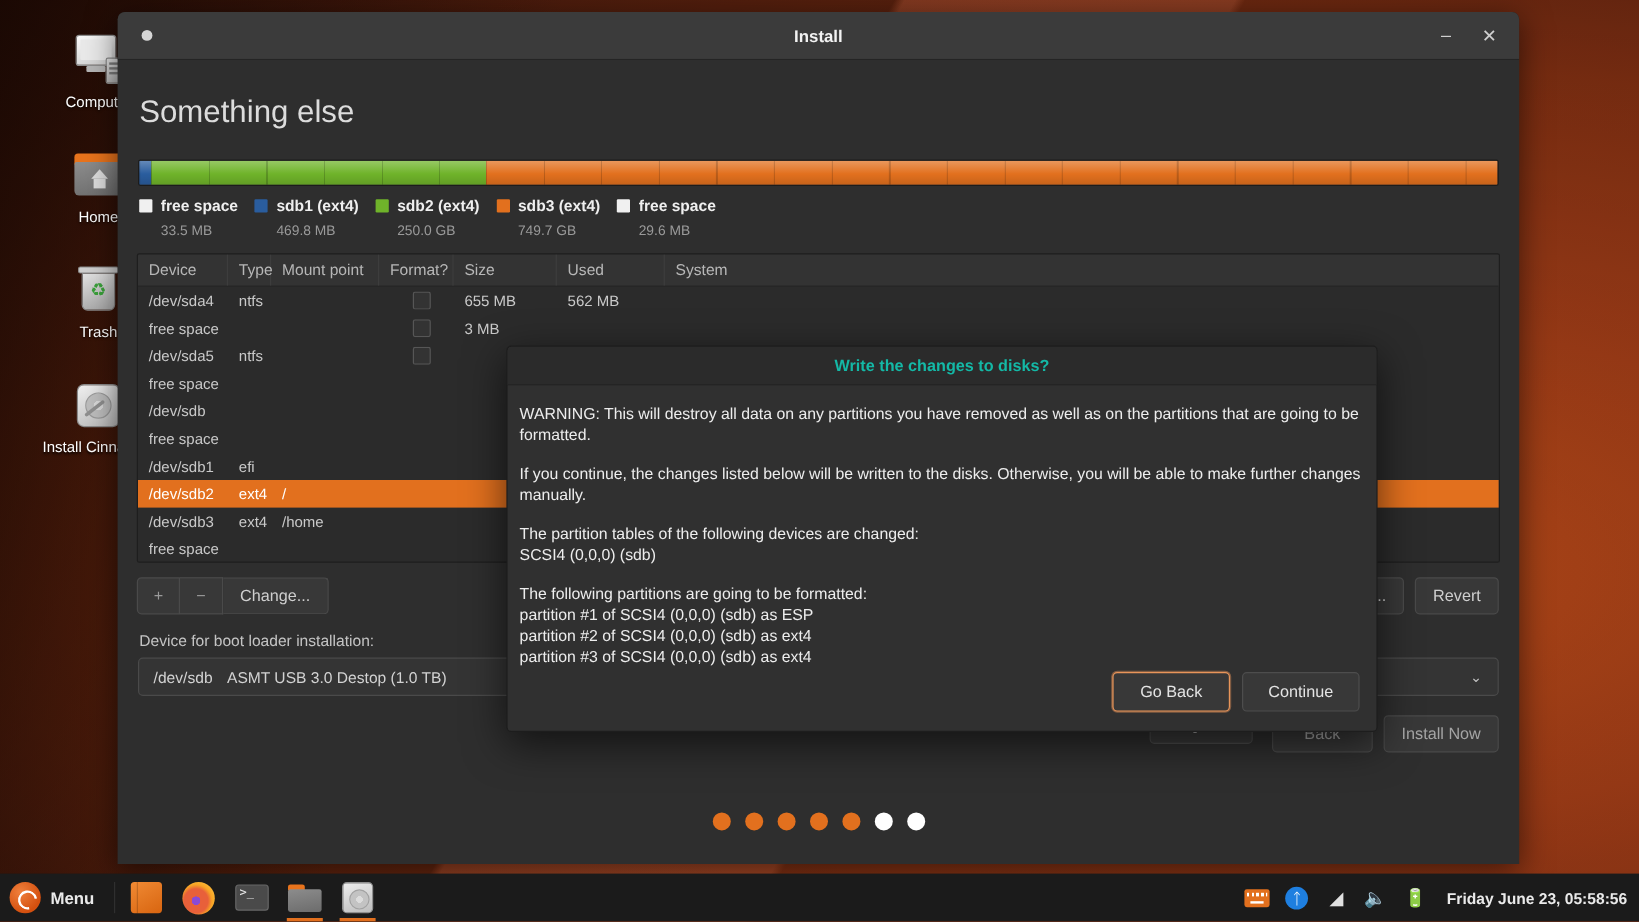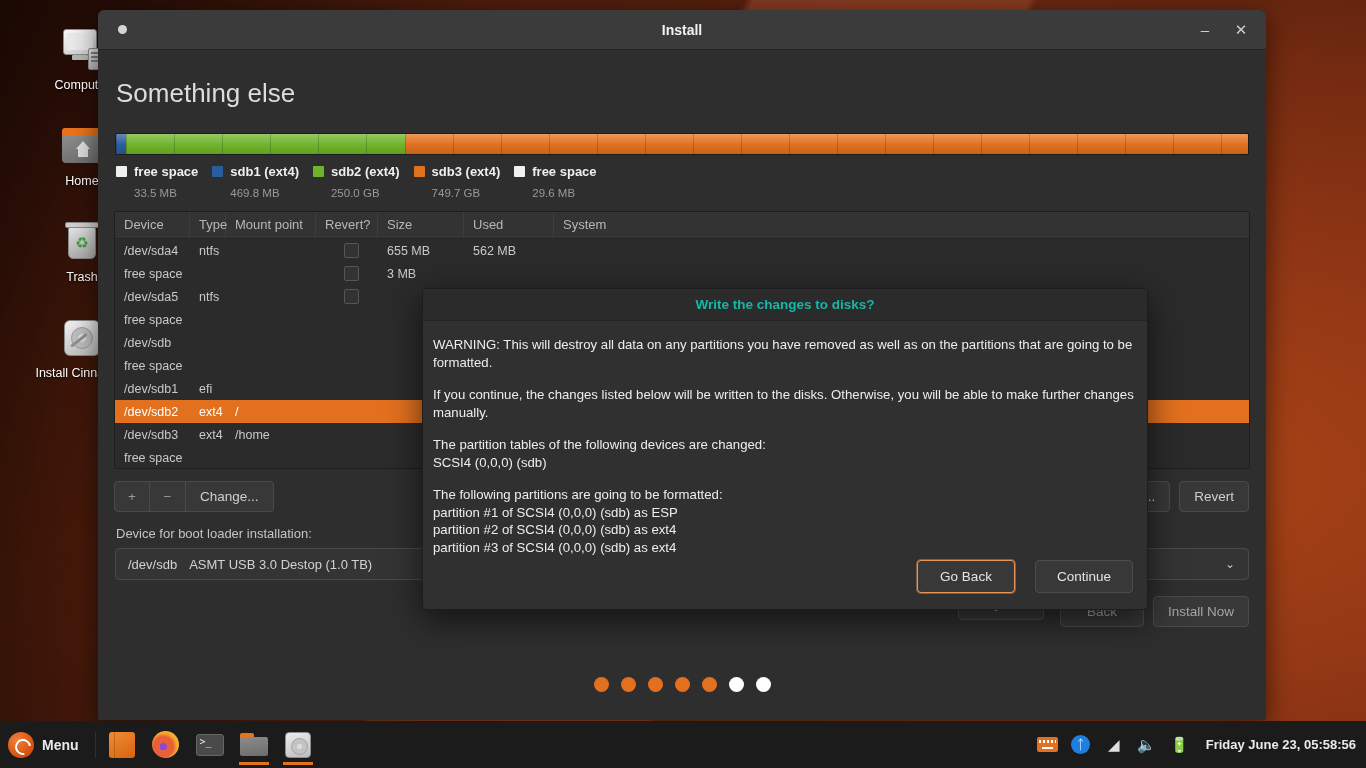--- a/index.html
+++ b/index.html
@@ -170,39 +170,39 @@
   }
   .dlg-title {
     height: 32px; background: #2b2b2b; border-bottom: 1px solid #242424;
     display: flex; align-items: center; justify-content: center;
     color: #14b8a6; font-size: 13.5px; font-weight: bold;
   }
   .dlg-body { padding: 15px 12px 0 10px; color: #ededed; font-size: 13.2px; line-height: 17.5px; }
   .dlg-body p { margin-bottom: 15px; }
   .dlg-body p.tight { margin-bottom: 0; }
   .dlg-actions {
-    position: absolute; right: 14px; bottom: 16px; display: flex; gap: 20px;
+    position: absolute; right: 14px; bottom: 16px; display: flex; gap: 10px;
   }
   .dlg-btn {
     min-width: 98px; text-align: center; padding: 8px 16px; border-radius: 4px;
     background: #383838; border: 1px solid #4d4d4d; color: #e4e4e4; font-size: 13.5px;
   }
   .dlg-btn.focused { border-color: #e8955a; box-shadow: 0 0 0 1px rgba(232,149,90,.45); }
 
   
   .peek-quit {
     position: absolute; left: 860px; top: 578px; width: 86px; height: 32px;
     background: #383838; border: 1px solid #4a4a4a; border-radius: 4px;
     color: #a5a5a5; font-size: 13.5px; text-align: center; line-height: 30px;
     z-index: 6;
   }
 
   
   #taskbar {
-    position: absolute; left: 0; bottom: 0; width: 1366px; height: 47px;
+    position: absolute; left: 0; bottom: 0; width: 1366px; height: 40px;
     background: #1b1b1b; z-index: 40; display: flex; align-items: center;
   }
   .menu-btn { display: flex; align-items: center; padding: 0 12px 0 8px; height: 40px; }
   .menu-logo {
     width: 26px; height: 26px; border-radius: 50%;
     background: radial-gradient(circle at 35% 32%, #f0803c, #d4500f 70%);
     position: relative; margin-right: 8px;
   }
   .menu-logo:after{
     content:""; position:absolute; left:7px; top:7px; width:12px; height:12px;
@@ -330,21 +330,21 @@
           </div>
           <div class="legend-size">29.6 MB</div>
         </div>
       </div>
 
     <div class="table-wrap">
       <div class="thead">
         <div class="th c-device">Device</div>
         <div class="th c-type">Type</div>
         <div class="th c-mount">Mount point</div>
-        <div class="th c-format" style="display:block">Revert?</div>
+        <div class="th c-format" style="display:block">Format?</div>
         <div class="th c-size">Size</div>
         <div class="th c-used">Used</div>
         <div class="th c-system" style="border-right:none">System</div>
       </div>
       <div id="tbody">
           <div class="trow">
             <div class="td c-device">/dev/sda4</div>
             <div class="td c-type">ntfs</div>
             <div class="td c-mount"></div>
             <div class="td c-format">

